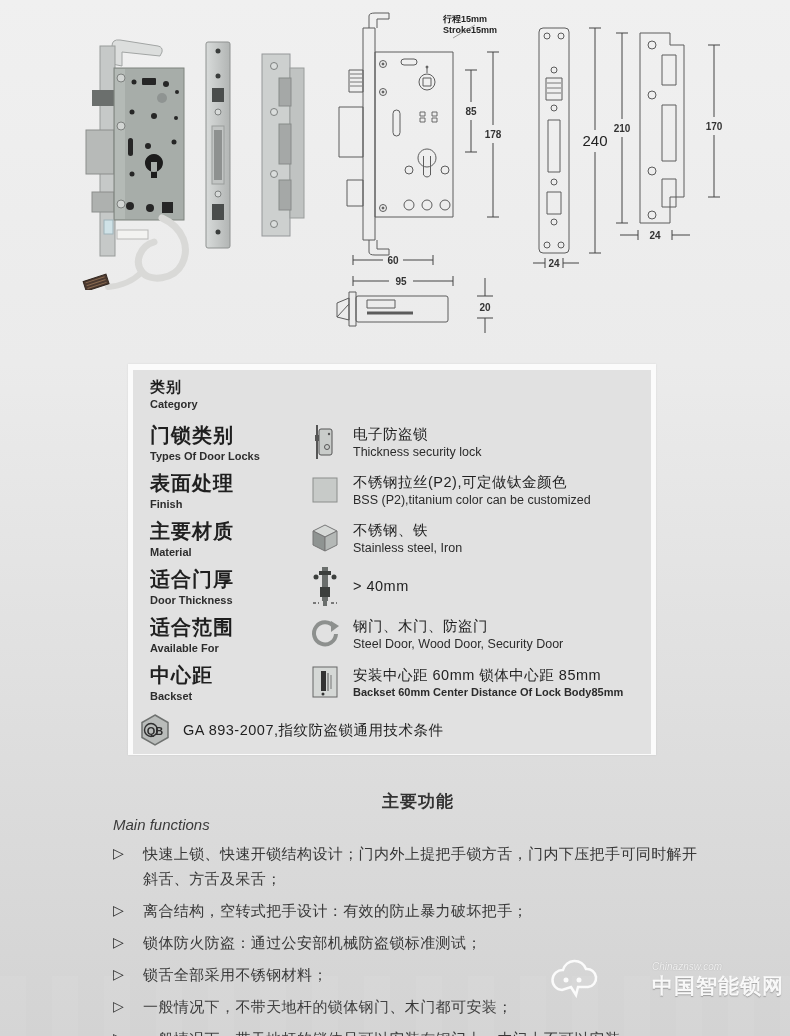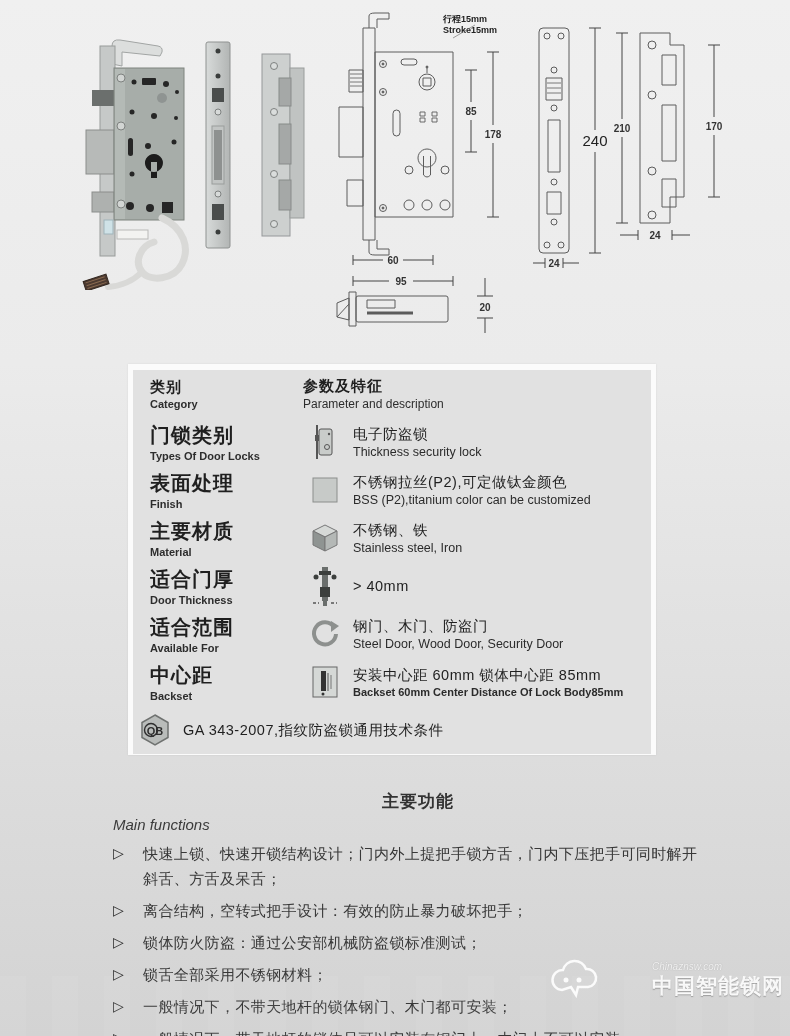--- a/index.html
+++ b/index.html
@@ -288,24 +288,20 @@
   <text class="dim-label" x="150" y="63" text-anchor="middle" stroke="none" fill="#333">20</text>
 </svg>
 
 <div class="spec-table">
 
   <div class="spec-row hdr">
     <div class="cat-cell">
       <div class="cat-cn">类别</div>
       <div class="cat-en">Category</div>
     </div>
-    <div style="width:218px">
-      <div class="cat-cn">参数及特征</div>
-      <div class="cat-en" style="font-weight:normal;font-size:12px">Parameter and description</div>
-    </div>
   </div>
 
   <div class="spec-row">
     <div class="cat-cell">
       <div class="cat-cn">门锁类别</div>
       <div class="cat-en">Types Of Door Locks</div>
     </div>
     <div class="icon-cell">
         <svg width="26" height="34" viewBox="0 0 26 34">
       <line x1="5" y1="0" x2="5" y2="34" stroke="#555" stroke-width="2"></line>
@@ -415,21 +411,21 @@
 
   <div class="spec-row">
     <div class="icon-cell">
         <svg width="32" height="32" viewBox="0 0 32 32">
       <polygon points="16,1 29,8.5 29,23.5 16,31 3,23.5 3,8.5" fill="#b9bcba" stroke="#6f7270" stroke-width="1.5"></polygon>
       <circle cx="12" cy="16" r="6.5" fill="none" stroke="#2e2e2e" stroke-width="1.4"></circle>
       <text x="16" y="20.5" text-anchor="middle" font-size="11" font-weight="bold" fill="#2e2e2e">QB</text>
     </svg>
       </div>
     <div class="val-cell">
-      <div class="val-cn">GA 343-2007,指纹防盗锁通用技术条件</div>
+      <div class="val-cn">GA 893-2007,指纹防盗锁通用技术条件</div>
     </div>
   </div>
 
 </div>
 
 <div class="functions">
   <div class="fn-title-cn">主要功能</div>
   <div class="fn-title-en">Main functions</div>
   <div class="fn-list">
     <div class="fn-item">

